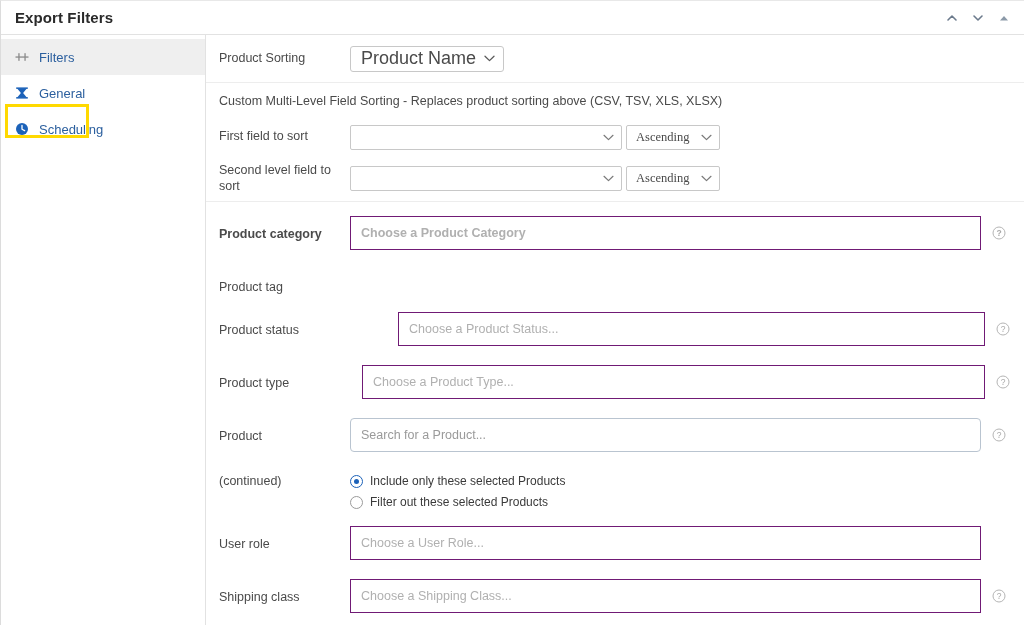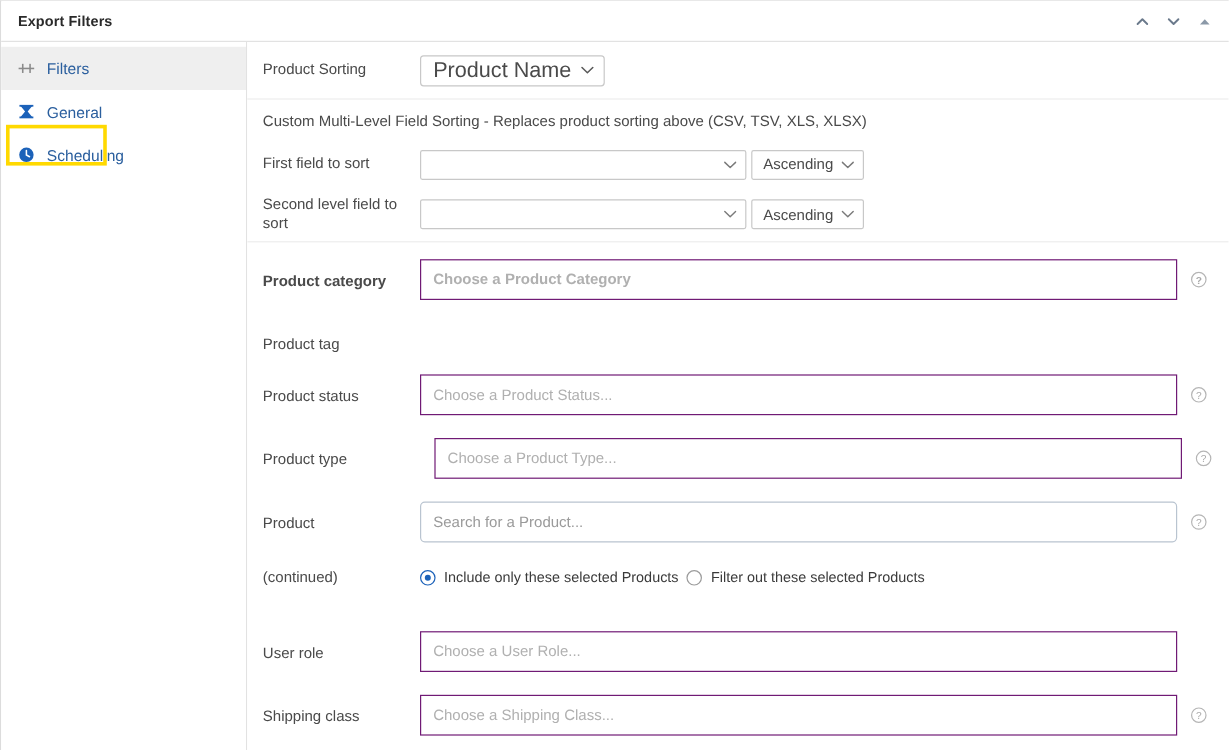--- a/index.html
+++ b/index.html
@@ -26,21 +26,21 @@
   .titlebar {
     position: relative;
     height: 34px;
     background: #ffffff;
     border-bottom: 1px solid #e2e2e2;
     display: flex;
     align-items: center;
   }
   .titlebar .title {
     margin-left: 14px;
-    font-size: 12px;
+    font-size: 15px;
     font-weight: bold;
     color: #2a2a2a;
     letter-spacing: .1px;
   }
   .titlebar .tb-controls {
     position: absolute;
     right: 8px;
     top: 0;
     height: 34px;
     display: flex;
@@ -186,20 +186,21 @@
     border: 1px solid #c8c8c8;
     border-radius: 2px;
     background: #fff;
     display: flex;
     align-items: center;
     justify-content: space-between;
     padding: 0 7px 0 9px;
     cursor: pointer;
     font-size: 12.5px;
     color: #4a4a4a;
+    font-family: Liberation Serif, serif;
   }
 
   .note {
     font-size: 12.5px;
     color: #4a4a4a;
     padding: 11px 0 10px 13px;
   }
 
   
   .filter-row {
@@ -241,21 +242,21 @@
   }
   .help-spacer { width: 25px; flex: 0 0 25px; }
 
   .plain-text {
     font-size: 12.5px;
     color: #4a4a4a;
     padding-top: 2px;
   }
 
   
-  .radio-group { display: flex; flex-direction: row; gap: 7px; padding-top: 2px; }
+  .radio-group { display: flex; flex-direction: column; gap: 7px; padding-top: 2px; }
   .radio-line { display: flex; align-items: center; cursor: pointer; }
   .radio {
     width: 13px; height: 13px;
     border-radius: 50%;
     border: 1px solid #9b9b9b;
     background: #fff;
     margin-right: 7px;
     flex: 0 0 13px;
     position: relative;
   }
@@ -410,21 +411,21 @@
               <circle cx="7" cy="7" r="6" fill="none" stroke="#b5b5b5" stroke-width="1"></circle>
               <text x="7" y="10.3" text-anchor="middle" font-size="8.5" fill="#a8a8a8" font-family="Liberation Sans, sans-serif">?</text>
             </svg>
           </div>
         </div>
 
         <div class="filter-row" style="height:43px;">
           <div class="row-label">Product tag</div>
         </div>
 
-        <div class="filter-row" style="height:53px;">
+        <div class="filter-row" style="height:53px;gap:48px;">
           <div class="row-label">Product status</div>
           <div class="inp-wrap">
             <div class="big-input">Choose a Product Status...</div>
             <svg class="help" viewBox="0 0 14 14">
               <circle cx="7" cy="7" r="6" fill="none" stroke="#b5b5b5" stroke-width="1"></circle>
               <text x="7" y="10.3" text-anchor="middle" font-size="8.5" fill="#a8a8a8" font-family="Liberation Sans, sans-serif">?</text>
             </svg>
           </div>
         </div>
 

